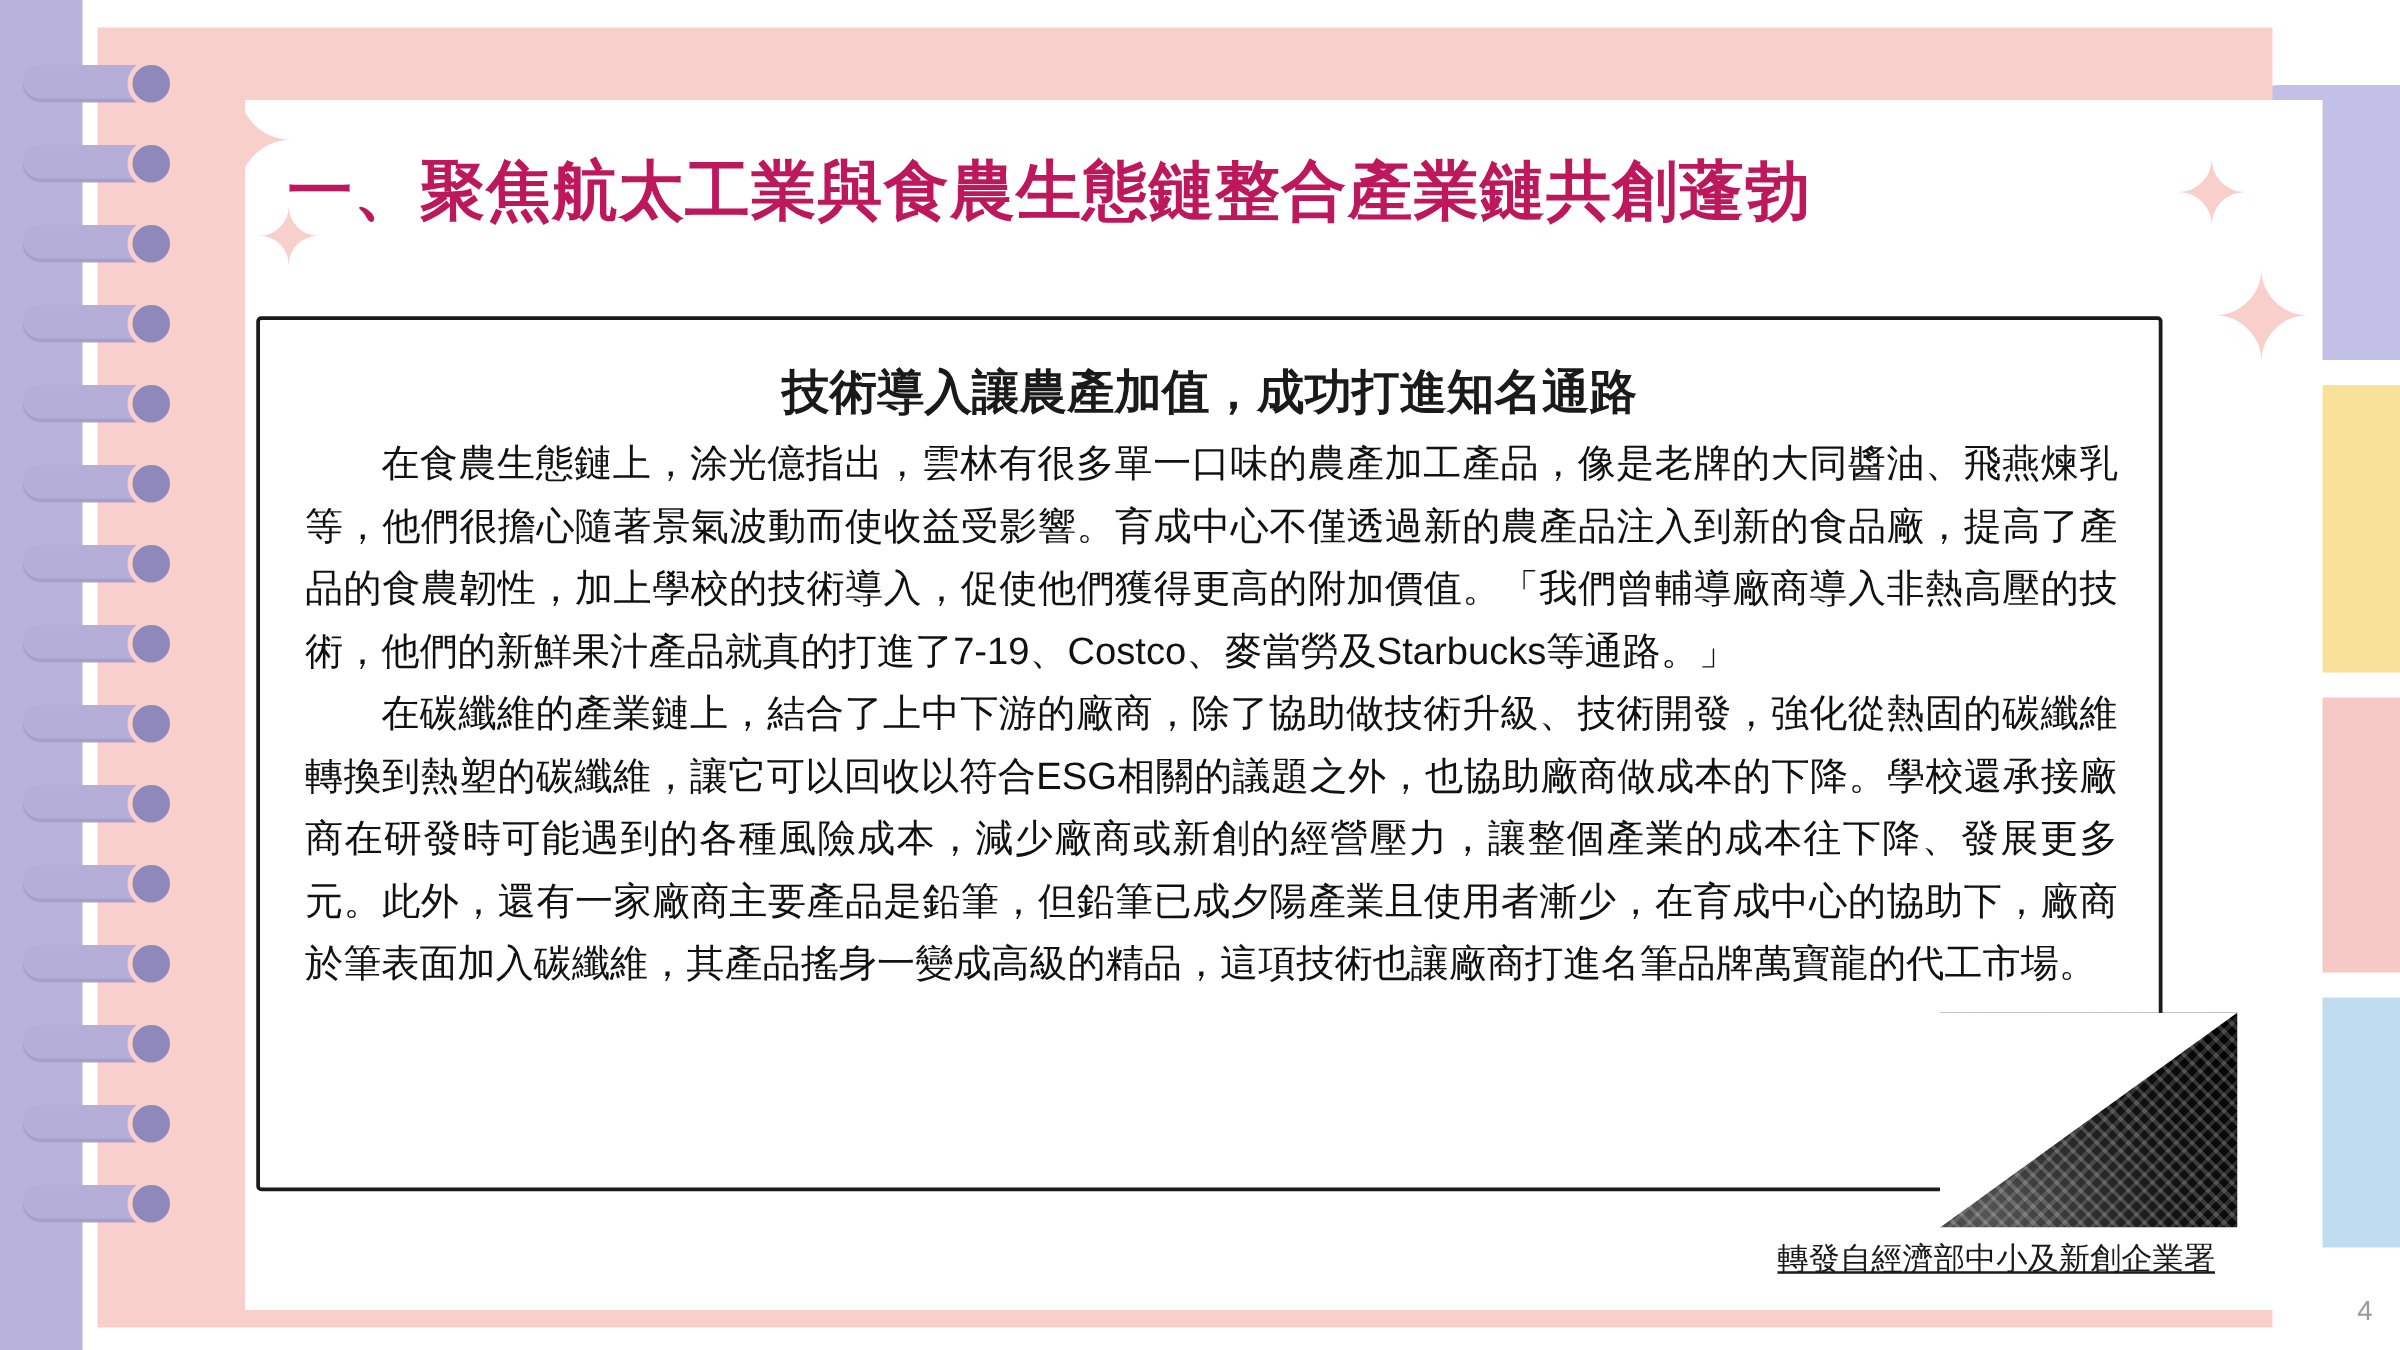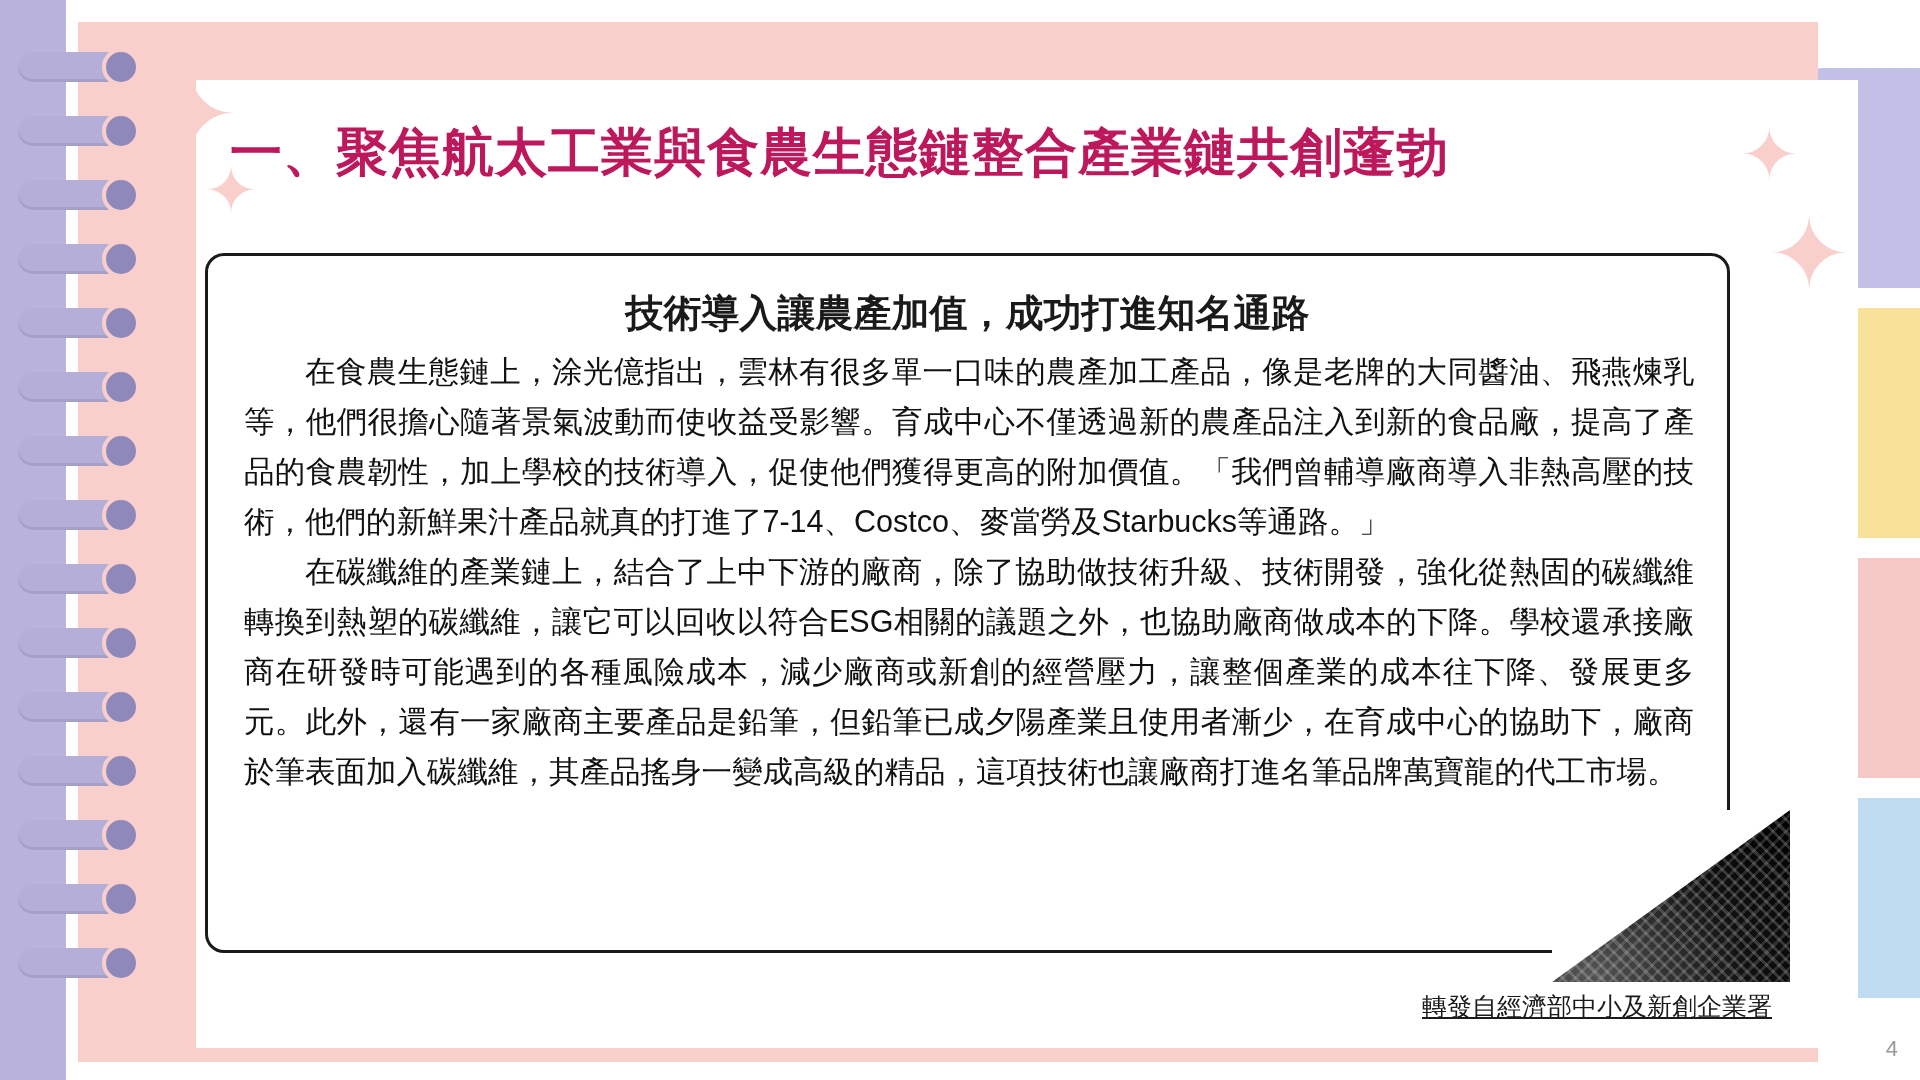--- a/index.html
+++ b/index.html
@@ -122,21 +122,21 @@
   }
 
   
   .content-box {
     position: absolute;
     left: 205px;
     top: 253px;
     width: 1525px;
     height: 700px;
     border: 3px solid #1a1a1a;
-    border-radius: 19px;
+    border-radius: 4px;
     box-sizing: border-box;
     background: transparent;
   }
 
   .sub-title {
     position: absolute;
     left: 0;
     top: 32px;
     width: 100%;
     text-align: center;
@@ -270,21 +270,21 @@
   <div class="sparkle sp1">✦</div>
   <div class="sparkle sp2">✦</div>
   <div class="sparkle sp3">✦</div>
   <div class="sparkle sp4">✦</div>
 
   <div class="title">一、聚焦航太工業與食農生態鏈整合產業鏈共創蓬勃</div>
 
   <div class="content-box">
     <div class="sub-title">技術導入讓農產加值，成功打進知名通路</div>
     <div class="body-text">
-      <p>在食農生態鏈上，涂光億指出，雲林有很多單一口味的農產加工產品，像是老牌的大同醬油、飛燕煉乳等，他們很擔心隨著景氣波動而使收益受影響。育成中心不僅透過新的農產品注入到新的食品廠，提高了產品的食農韌性，加上學校的技術導入，促使他們獲得更高的附加價值。「我們曾輔導廠商導入非熱高壓的技術，他們的新鮮果汁產品就真的打進了7-14、Costco、麥當勞及Starbucks等通路。」</p>
+      <p>在食農生態鏈上，涂光億指出，雲林有很多單一口味的農產加工產品，像是老牌的大同醬油、飛燕煉乳等，他們很擔心隨著景氣波動而使收益受影響。育成中心不僅透過新的農產品注入到新的食品廠，提高了產品的食農韌性，加上學校的技術導入，促使他們獲得更高的附加價值。「我們曾輔導廠商導入非熱高壓的技術，他們的新鮮果汁產品就真的打進了7-19、Costco、麥當勞及Starbucks等通路。」</p>
       <p>在碳纖維的產業鏈上，結合了上中下游的廠商，除了協助做技術升級、技術開發，強化從熱固的碳纖維轉換到熱塑的碳纖維，讓它可以回收以符合ESG相關的議題之外，也協助廠商做成本的下降。學校還承接廠商在研發時可能遇到的各種風險成本，減少廠商或新創的經營壓力，讓整個產業的成本往下降、發展更多元。此外，還有一家廠商主要產品是鉛筆，但鉛筆已成夕陽產業且使用者漸少，在育成中心的協助下，廠商於筆表面加入碳纖維，其產品搖身一變成高級的精品，這項技術也讓廠商打進名筆品牌萬寶龍的代工市場。</p>
     </div>
   </div>
 
   <div class="cf-image-box">
     <div class="cf-bg"></div>
     <div class="cf-mask"></div>
   </div>
 
   <div class="source-note">轉發自經濟部中小及新創企業署</div>

